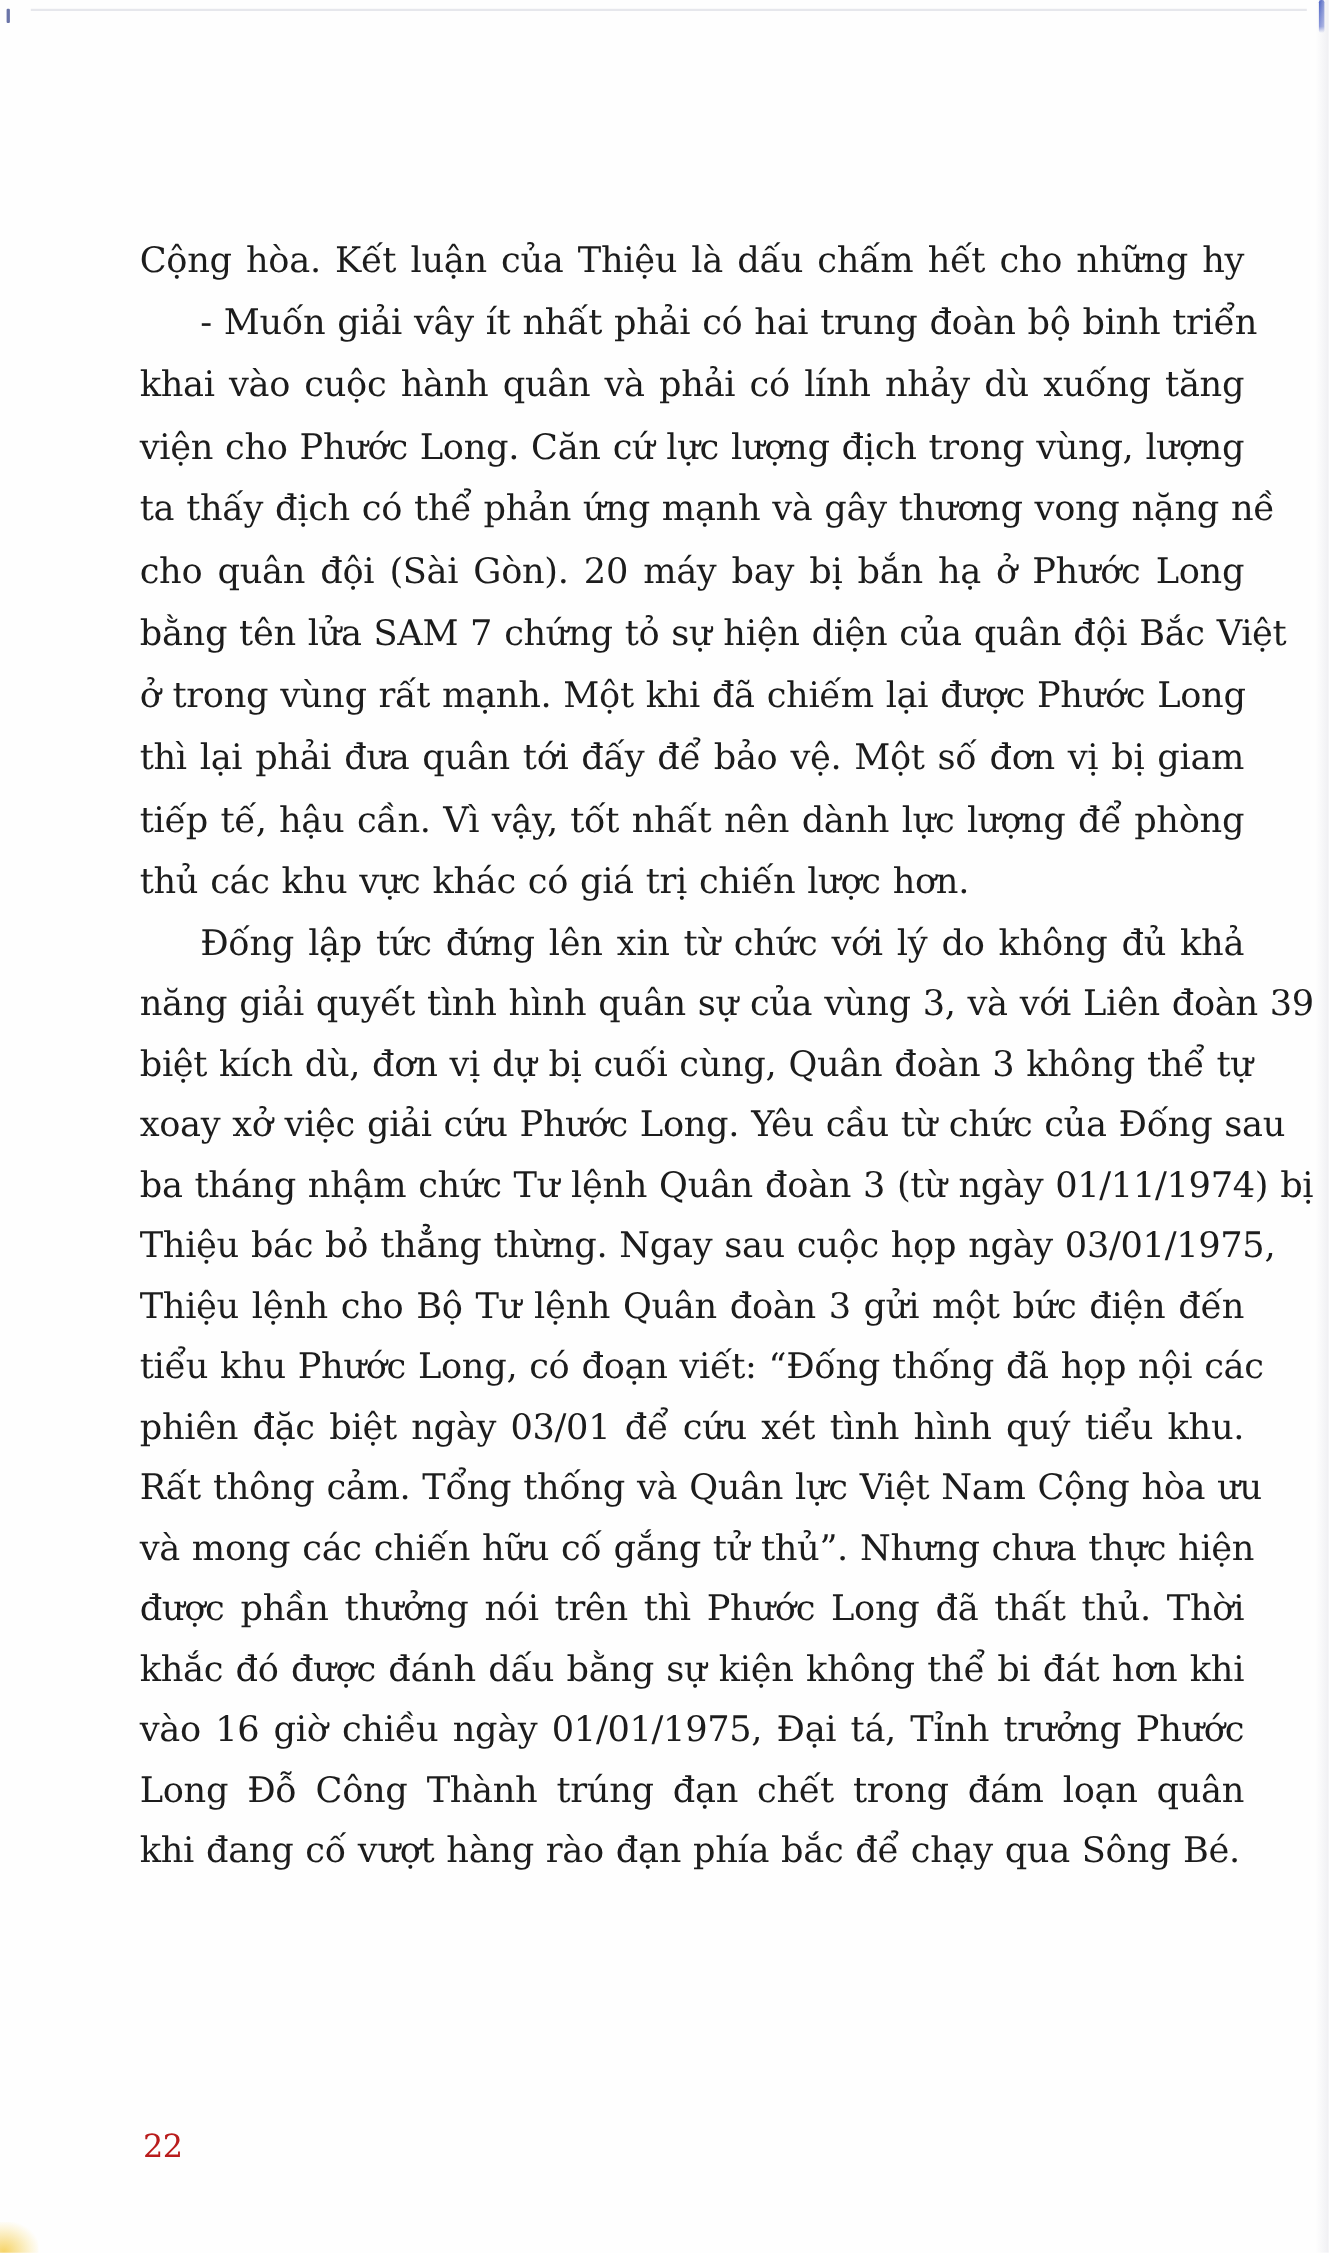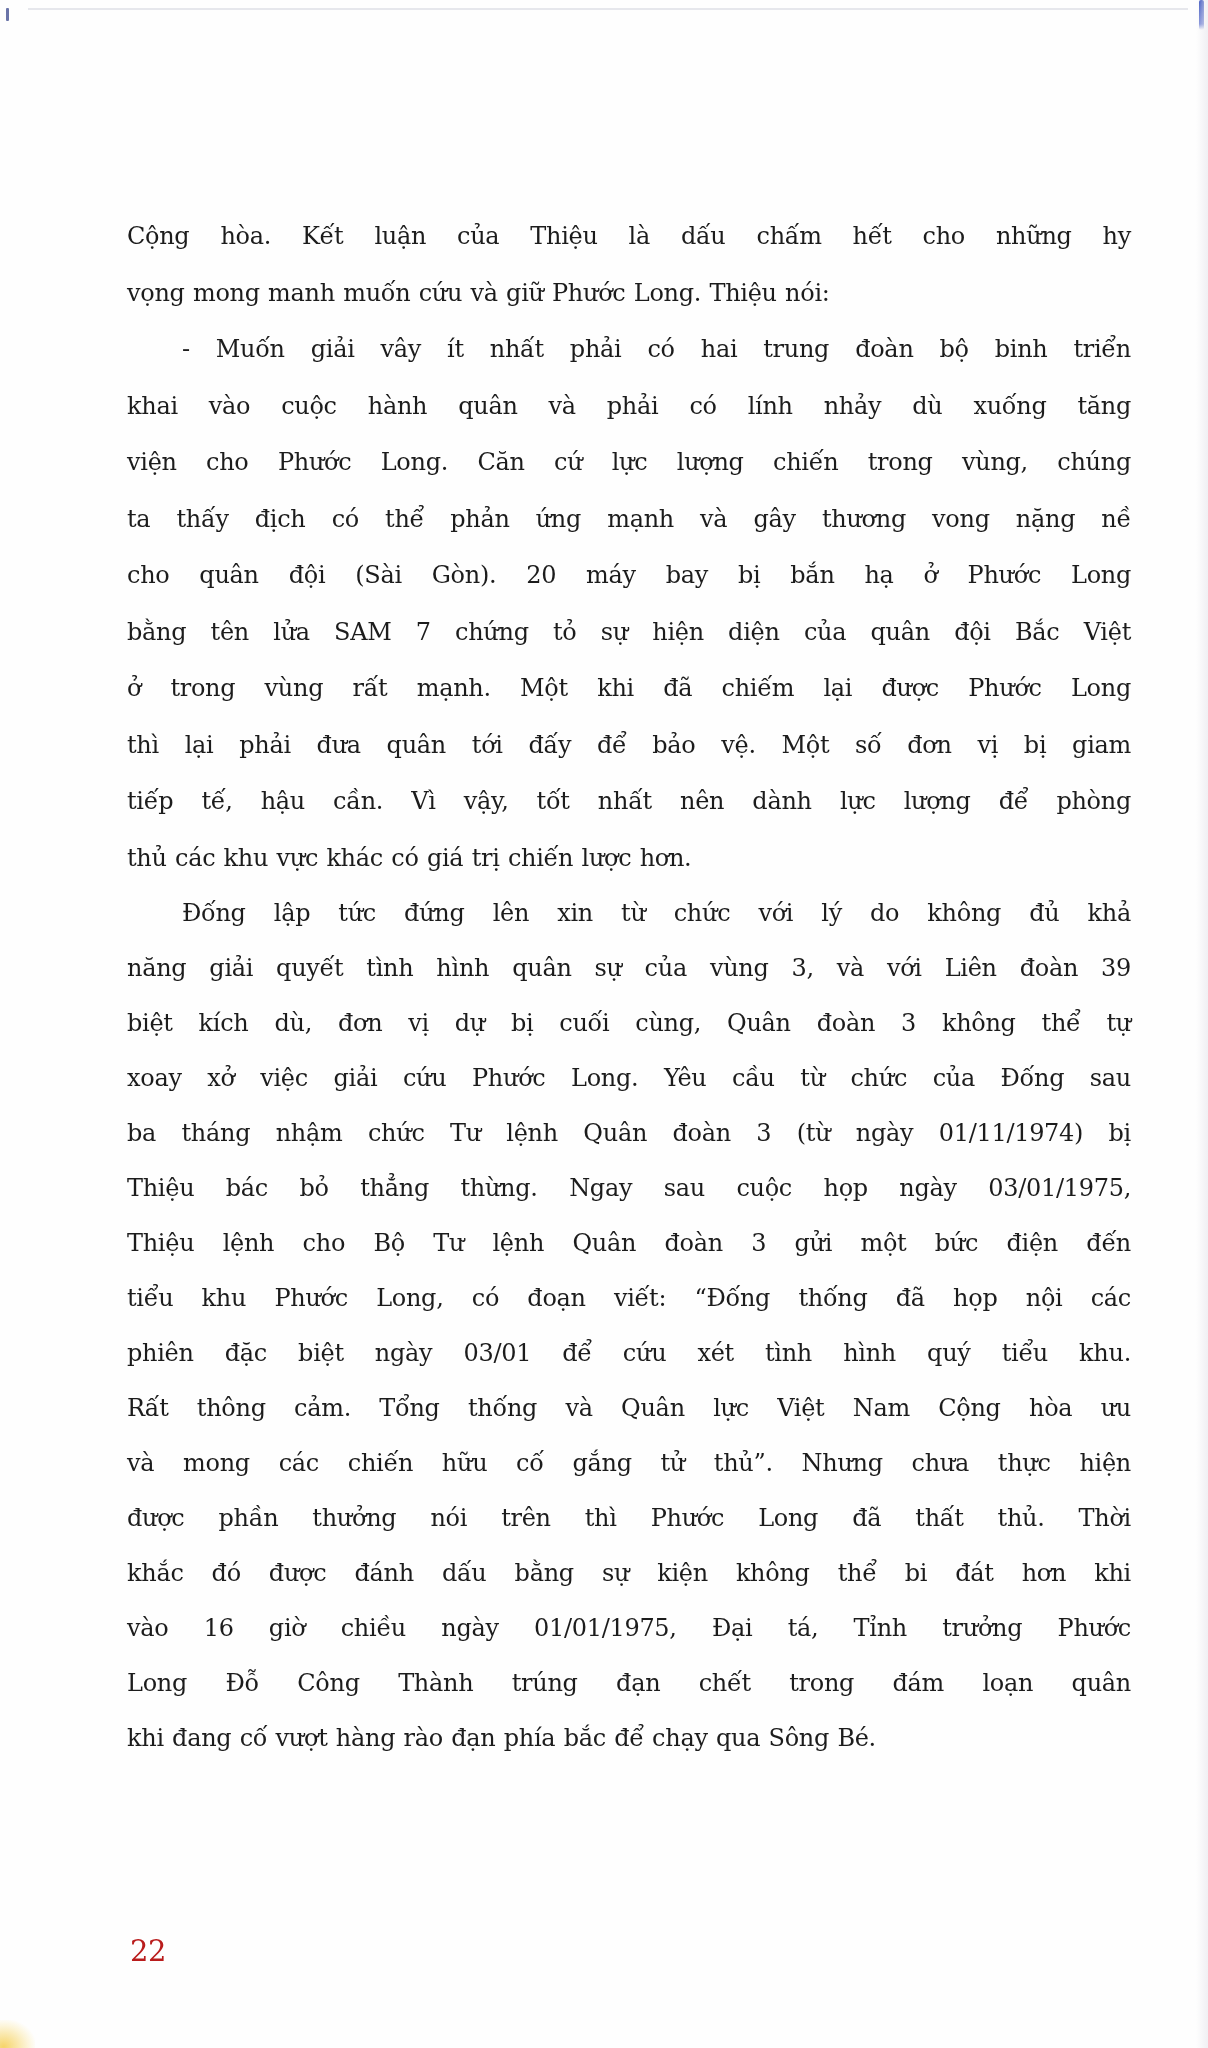--- a/index.html
+++ b/index.html
@@ -58,21 +58,21 @@
       background: radial-gradient(ellipse at 30% 70%, rgba(245,205,80,0.85), rgba(250,228,150,0.35) 55%, rgba(255,255,255,0) 75%);
     }
     .page-body {
       position: absolute;
       left: 127px;
       top: 208px;
       width: 1004px;
     }
     .para {
       margin: 0;
-      font-size: 24px;
+      font-size: 32px;
       line-height: 56.5px;
       text-align: justify;
       text-align-last: left;
       letter-spacing: -0.3px;
       word-spacing: 1px;
     }
     .line {
       display: block;
       text-align: justify;
       text-align-last: justify;
@@ -106,24 +106,23 @@
 
 <div class="top-rule"></div>
 <div class="mark-left"></div>
 <div class="mark-right"></div>
 <div class="right-shadow"></div>
 <div class="corner-smudge"></div>
 
 <div class="page-body">
   <p class="para p1">
     <span class="line">Cộng hòa. Kết luận của Thiệu là dấu chấm hết cho những hy</span>
-    <span class="line last">vọng mong manh muốn cứu và giữ Phước Long. Thiệu nói:</span>
     <span class="line indent">- Muốn giải vây ít nhất phải có hai trung đoàn bộ binh triển</span>
     <span class="line">khai vào cuộc hành quân và phải có lính nhảy dù xuống tăng</span>
-    <span class="line">viện cho Phước Long. Căn cứ lực lượng chiến trong vùng, chúng</span>
+    <span class="line">viện cho Phước Long. Căn cứ lực lượng địch trong vùng, lượng</span>
     <span class="line">ta thấy địch có thể phản ứng mạnh và gây thương vong nặng nề</span>
     <span class="line">cho quân đội (Sài Gòn). 20 máy bay bị bắn hạ ở Phước Long</span>
     <span class="line">bằng tên lửa SAM 7 chứng tỏ sự hiện diện của quân đội Bắc Việt</span>
     <span class="line">ở trong vùng rất mạnh. Một khi đã chiếm lại được Phước Long</span>
     <span class="line">thì lại phải đưa quân tới đấy để bảo vệ. Một số đơn vị bị giam</span>
     <span class="line">tiếp tế, hậu cần. Vì vậy, tốt nhất nên dành lực lượng để phòng</span>
     <span class="line last">thủ các khu vực khác có giá trị chiến lược hơn.</span>
   </p>
   <p class="para p2">
     <span class="line indent">Đống lập tức đứng lên xin từ chức với lý do không đủ khả</span>

